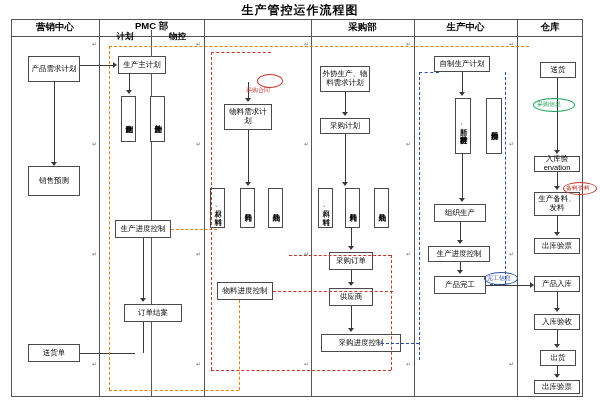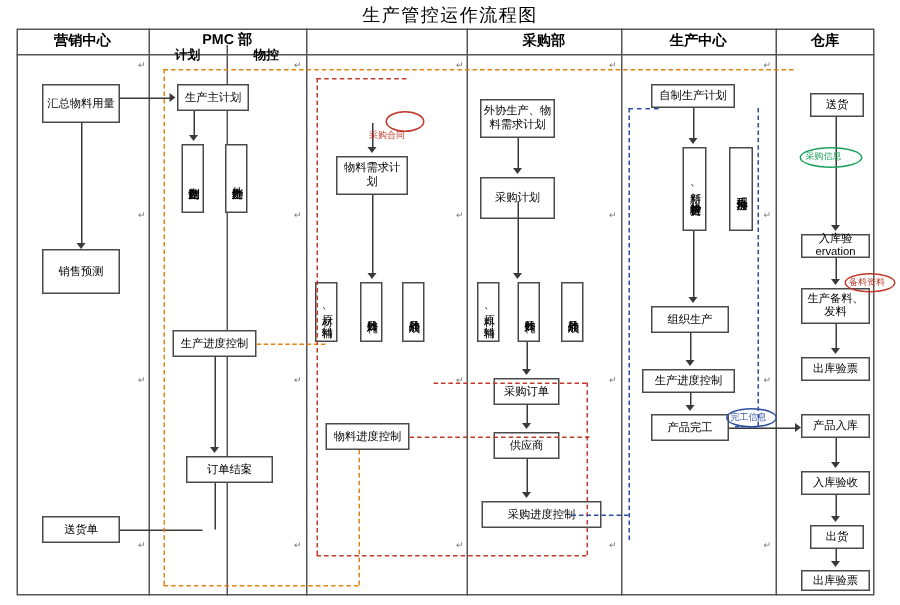--- a/index.html
+++ b/index.html
@@ -1,18 +1,18 @@
 <!DOCTYPE html>
 <html><head>
 <meta charset="utf-8">
 <style>
   html,body{margin:0;padding:0;background:#ffffff;}
   body{width:600px;height:403px;font-family:"Liberation Sans","DejaVu Sans",sans-serif;color:#000;}
   #root{position:relative;width:600px;height:403px;overflow:hidden;}
-  .title{position:absolute;left:0;top:2px;width:600px;text-align:center;font-size:12px;font-weight:normal;letter-spacing:1px;}
+  .title{position:absolute;left:0;top:2px;width:600px;text-align:center;font-size:12px;font-weight:bold;letter-spacing:1px;}
   .frame{position:absolute;left:11px;top:19px;width:572px;height:378px;border:1px solid #555;box-sizing:border-box;}
   .hdr-row{position:absolute;left:11px;top:19px;width:572px;height:18px;border-bottom:1px solid #555;box-sizing:border-box;}
   .col-sep{position:absolute;top:19px;width:0;border-left:1px solid #555;height:378px;}
   .hdr{position:absolute;top:21px;font-size:9.5px;font-weight:bold;text-align:center;}
   .node{position:absolute;border:1px solid #4a4a4a;box-sizing:border-box;background:#fff;font-size:7.5px;line-height:1.15;
         display:flex;align-items:center;justify-content:center;text-align:center;padding:1px;}
   .node.v{writing-mode:vertical-rl;text-orientation:upright;letter-spacing:0px;padding:2px 0;}
   .ln{position:absolute;background:#3a3a3a;}
   .ln.h{height:1px;}
   .ln.v{width:1px;}
@@ -49,21 +49,21 @@
   <div class="col-sep" style="left:151px;top:30px;height:367px"></div>
 
   <div class="hdr" style="left:11px;width:88px">营销中心</div>
   <div class="hdr" style="left:99px;width:105px;top:20px">PMC 部</div>
   <div class="hdr" style="left:99px;width:52px;top:31px;font-size:8.5px">计划</div>
   <div class="hdr" style="left:151px;width:53px;top:31px;font-size:8.5px">物控</div>
   <div class="hdr" style="left:311px;width:103px">采购部</div>
   <div class="hdr" style="left:414px;width:103px">生产中心</div>
   <div class="hdr" style="left:517px;width:66px">仓库</div>
 
-  <div class="node" style="left:28px;top:56px;width:52px;height:26px">汇总物料用量</div>
+  <div class="node" style="left:28px;top:56px;width:52px;height:26px">产品需求计划</div>
   <div class="ln v" style="left:54px;top:82px;height:82px"></div>
   <div class="arrow ar-d" style="left:51px;top:162px"></div>
   <div class="node" style="left:28px;top:166px;width:52px;height:30px">销售预测</div>
   <div class="node" style="left:28px;top:344px;width:52px;height:18px">送货单</div>
   <div class="ln h" style="left:80px;top:353px;width:55px"></div>
 
   <div class="node" style="left:117px;top:56px;width:48px;height:18px;left:118px">生产主计划</div>
   <div class="ln h" style="left:80px;top:65px;width:34px"></div>
   <div class="arrow ar-r" style="left:113px;top:62px"></div>
 
@@ -84,21 +84,21 @@
 
   <div class="node v" style="left:210px;top:188px;width:15px;height:40px">原材、辅料</div>
   <div class="node v" style="left:240px;top:188px;width:15px;height:40px">外购日耗</div>
   <div class="node v" style="left:268px;top:188px;width:15px;height:40px">外购成品</div>
   <div class="ln v" style="left:248px;top:130px;height:52px"></div>
   <div class="arrow ar-d" style="left:245px;top:182px"></div>
 
   <div class="node" style="left:320px;top:66px;width:50px;height:26px">外协生产、物料需求计划</div>
 
   <div class="node" style="left:217px;top:282px;width:56px;height:18px">物料进度控制</div>
-  <div class="node" style="left:320px;top:118px;width:50px;height:28px">采购计划</div>
+  <div class="node" style="left:320px;top:118px;width:50px;height:16px">采购计划</div>
   <div class="ln v" style="left:345px;top:92px;height:20px"></div>
   <div class="arrow ar-d" style="left:342px;top:112px"></div>
 
   <div class="node v" style="left:318px;top:188px;width:15px;height:40px">原料、辅料</div>
   <div class="node v" style="left:345px;top:188px;width:15px;height:40px">外购日耗</div>
   <div class="node v" style="left:374px;top:188px;width:15px;height:40px">外购成品</div>
   <div class="ln v" style="left:345px;top:134px;height:48px"></div>
   <div class="arrow ar-d" style="left:342px;top:182px"></div>
 
   <div class="node" style="left:329px;top:252px;width:44px;height:18px">采购订单</div>

